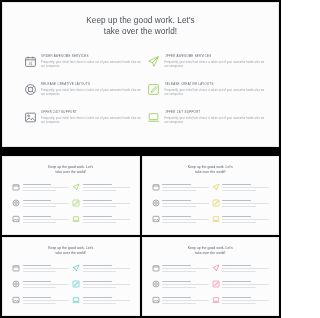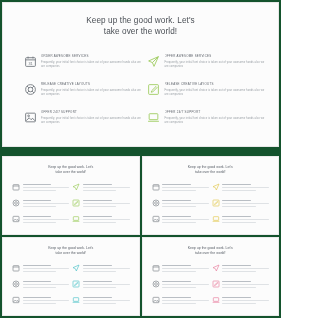--- a/index.html
+++ b/index.html
@@ -3,21 +3,21 @@
 <meta charset="utf-8">
 <style>
   * { box-sizing: border-box; margin: 0; padding: 0; }
   html, body {
     width: 281px; height: 318px;
     background: #ffffff;
     font-family: "Liberation Sans", sans-serif;
     overflow: hidden;
   }
 
-  .page { position: relative; width: 281px; height: 318px; background: #14532d; }
+  .page { position: relative; width: 281px; height: 318px; background: #000000; }
 
   
   .main-slide {
     position: absolute; left: 2px; top: 2px;
     width: 277px; height: 145px;
     background: #fcfcfc;
     border: 1px solid #e8e8e8;
     overflow: hidden;
   }
   .main-headline {

